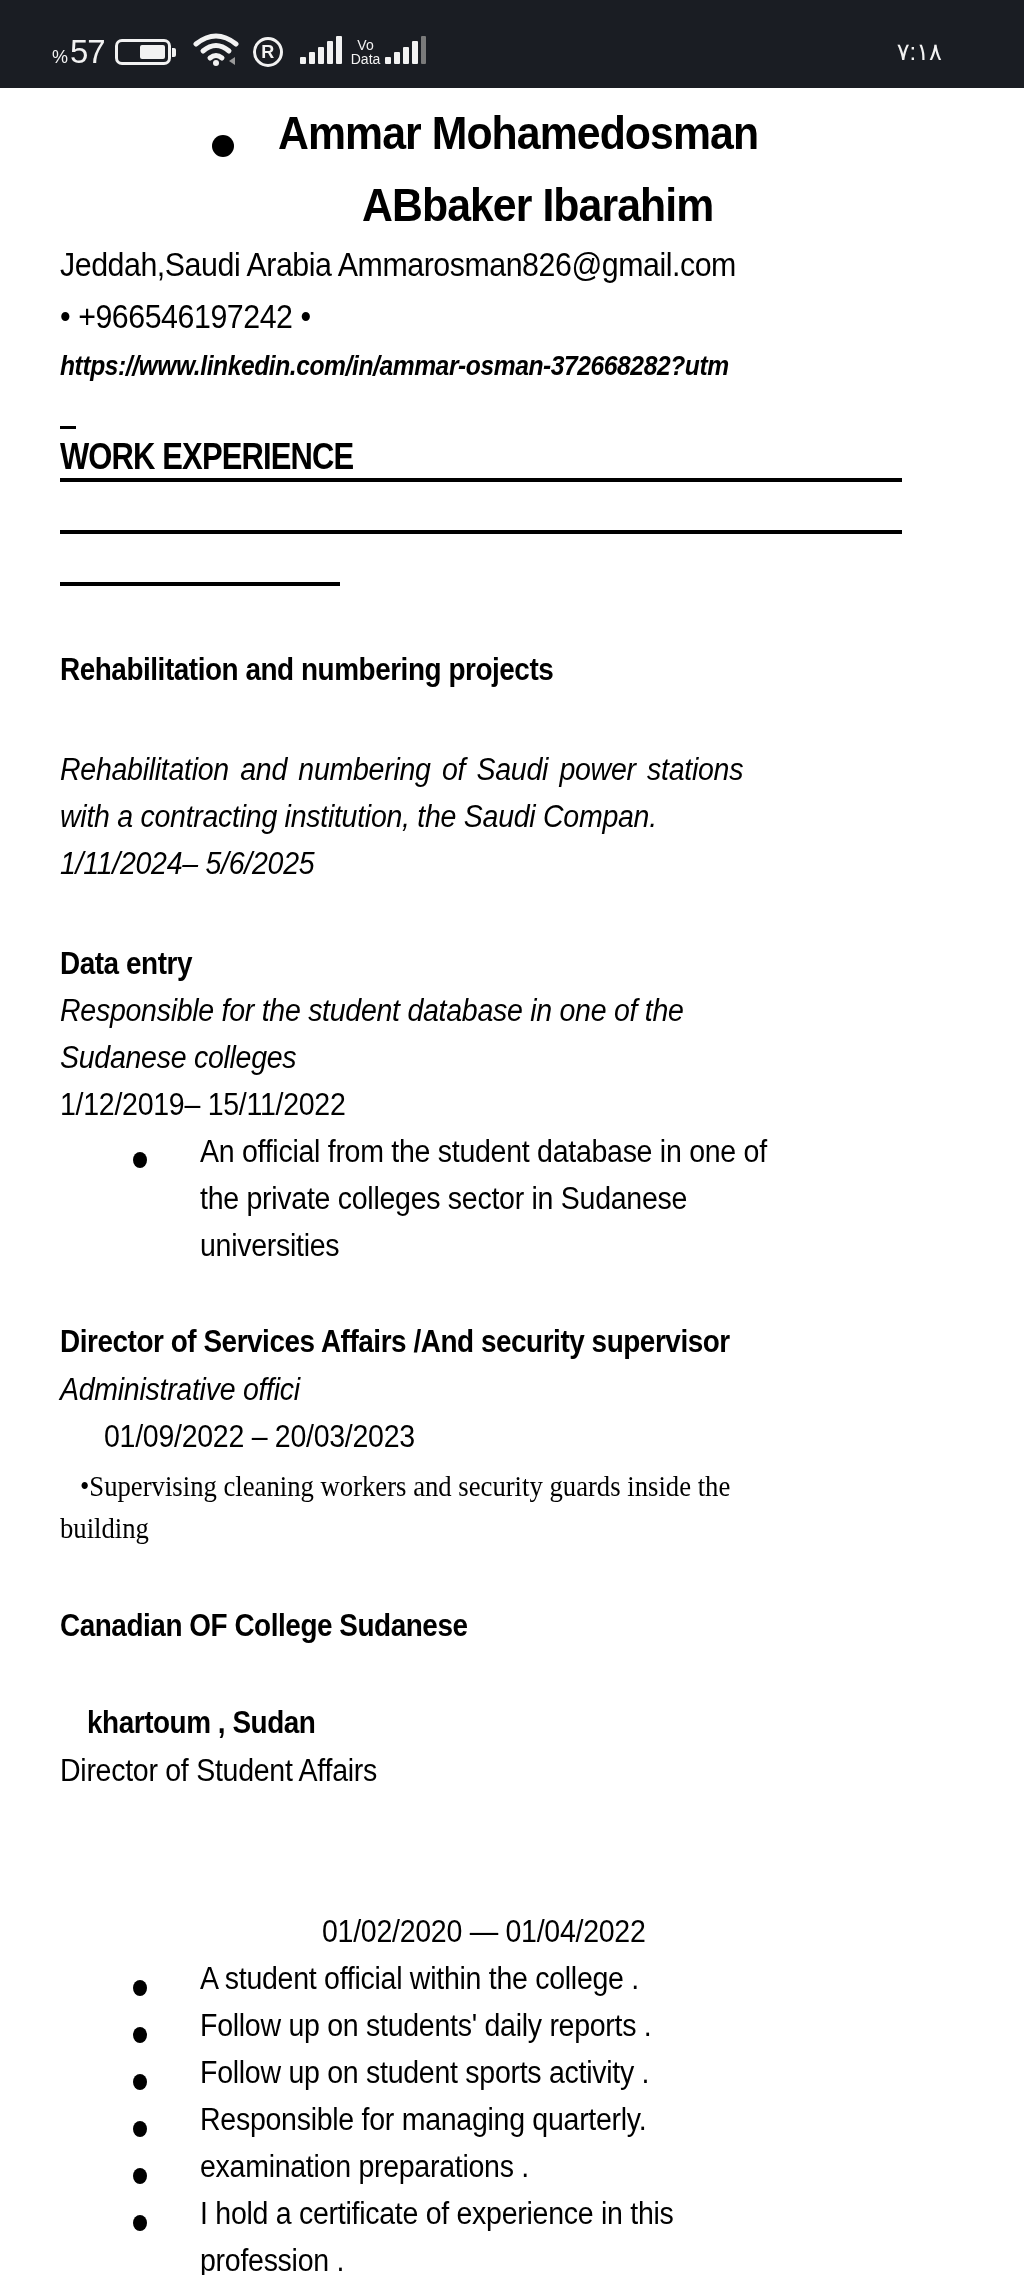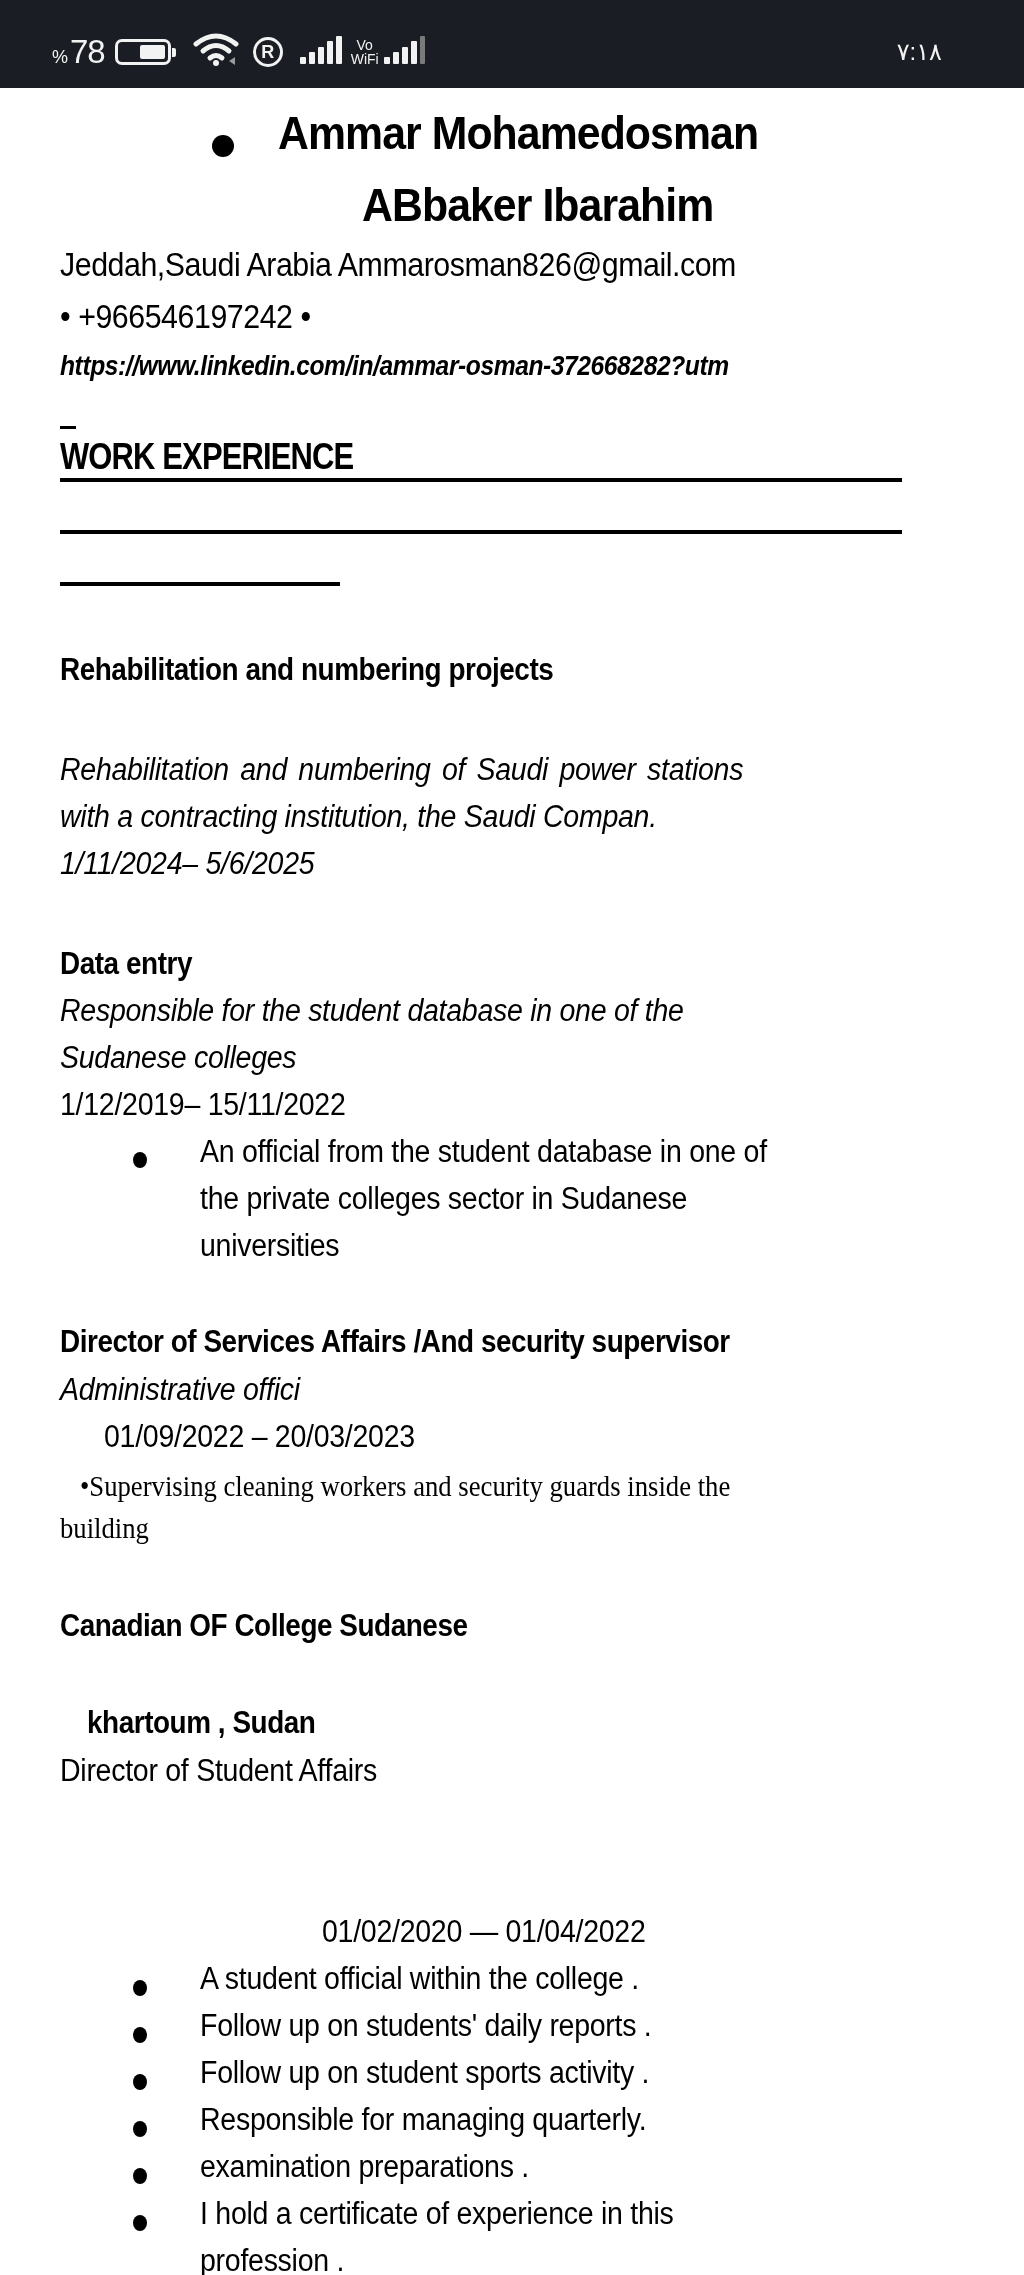--- a/index.html
+++ b/index.html
@@ -36,21 +36,21 @@
     .serif-line { position: absolute; left: 60px; font-family: "Liberation Serif", serif; font-size: 29px; transform: scaleX(0.92); transform-origin: left; white-space: nowrap; }
     .bullet-item { position: absolute; left: 200px; font-size: 31px; letter-spacing: -0.3px; transform: scaleX(0.92); transform-origin: left; white-space: nowrap; }
     .dot { position: absolute; left: 133px; width: 14px; height: 16px; border-radius: 50%; background: #000; }
   </style>
 </head>
 <body>
 
 <div class="status-bar">
   <div class="sb-left">
     <span class="sb-pct-sign">%</span>
-    <span class="sb-battery-text">78</span>
+    <span class="sb-battery-text">57</span>
     <span class="battery icon">
         <span class="battery-fill" id="battery-fill" style="width: 25px;"></span>
       </span>
     <span class="icon wifi-icon">
       <svg width="46" height="34" viewBox="0 0 46 34">
         <path d="M3 11 Q23 -5 43 11" stroke="#f2f2f2" stroke-width="5" fill="none" stroke-linecap="round"></path>
         <path d="M10 18 Q23 7 36 18" stroke="#f2f2f2" stroke-width="5" fill="none" stroke-linecap="round"></path>
         <path d="M17 25 Q23 20 29 25" stroke="#f2f2f2" stroke-width="5" fill="none" stroke-linecap="round"></path>
         <circle cx="23" cy="30" r="3" fill="#f2f2f2"></circle>
         <path d="M36 28 L42 24 L42 32 Z" fill="#9a9a9a"></path>
@@ -61,21 +61,21 @@
       <svg width="46" height="30" viewBox="0 0 46 30">
         <rect x="1" y="22" width="6" height="7" rx="1" fill="#f2f2f2"></rect>
         <rect x="10" y="17" width="6" height="12" rx="1" fill="#f2f2f2"></rect>
         <rect x="19" y="12" width="6" height="17" rx="1" fill="#f2f2f2"></rect>
         <rect x="28" y="6" width="6" height="23" rx="1" fill="#f2f2f2"></rect>
         <rect x="37" y="1" width="6" height="28" rx="1" fill="#f2f2f2"></rect>
       </svg>
     </span>
     <span class="vowifi icon">
       <span>Vo</span>
-      <span>WiFi</span>
+      <span>Data</span>
     </span>
     <span class="icon signal-icon">
       <svg width="46" height="30" viewBox="0 0 46 30">
         <rect x="1" y="22" width="6" height="7" rx="1" fill="#f2f2f2"></rect>
         <rect x="10" y="17" width="6" height="12" rx="1" fill="#f2f2f2"></rect>
         <rect x="19" y="12" width="6" height="17" rx="1" fill="#f2f2f2"></rect>
         <rect x="28" y="6" width="6" height="23" rx="1" fill="#f2f2f2"></rect>
         <rect x="37" y="1" width="5" height="28" rx="1" fill="#7a7a7a"></rect>
       </svg>
     </span>

